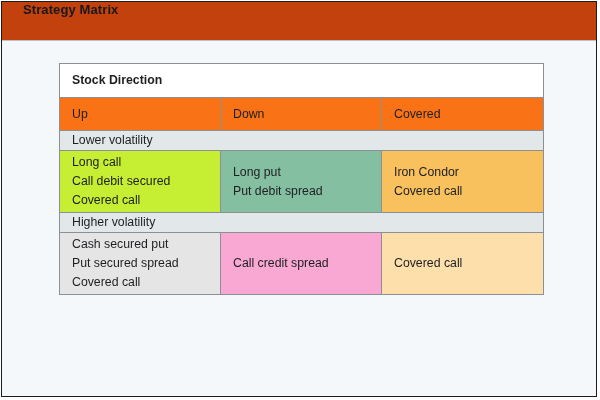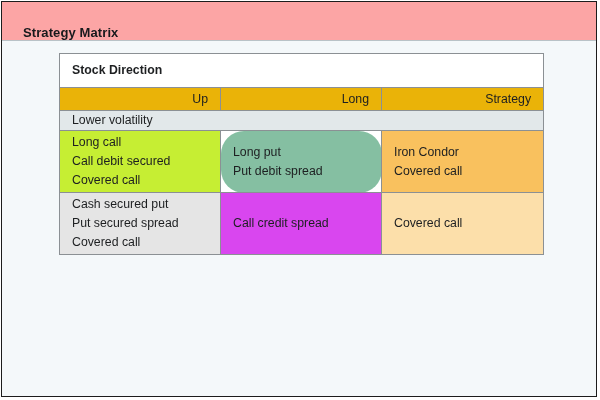--- a/index.html
+++ b/index.html
@@ -24,45 +24,45 @@
     box-sizing: border-box;
     border: 1px solid #1c1c1c;
     background: #f4f8fa;
     display: flex;
     flex-direction: column;
   }
 
   #titlebar {
     height: 39px;
     flex: 0 0 39px;
-    background: #fca5a5;
+    background: #c2410c;
     border-bottom: 1px solid #b9c2c7;
     display: flex;
-    align-items: flex-end;
+    align-items: flex-start;
     box-sizing: border-box;
   }
 
   #page-title {
     font-size: 13px;
     font-weight: bold;
     color: #17191c;
     padding-left: 21px;
     letter-spacing: 0.1px;
   }
 
   #canvas {
     flex: 1 1 auto;
     position: relative;
     background: #f4f8fa;
   }
 
   #matrix {
     position: absolute;
     left: 57px;
-    top: 12px;
+    top: 22px;
     width: 484px;
     border-collapse: collapse;
     table-layout: fixed;
     background: #ffffff;
   }
 
   #matrix td {
     border: 1px solid #8b9094;
     padding: 0 12px;
     font-size: 12.3px;
@@ -77,23 +77,22 @@
   .col-c { width: 162px; }
 
   .row-title td {
     height: 34px;
     font-weight: bold;
     font-size: 12.6px;
     background: #ffffff;
   }
 
   .row-heads td {
-    height: 23px;
-    background: #eab308;
-    text-align: right;
+    height: 33px;
+    background: #f97316;
   }
 
   .row-band td {
     height: 19px;
     background: #e2e8ea;
   }
 
   .row-cells td {
     height: 62px;
     vertical-align: middle;
@@ -101,24 +100,24 @@
 
   .cell-lines {
     display: block;
   }
   .cell-lines span {
     display: block;
     white-space: nowrap;
   }
 
   .c-lime        { background: #c6ee33; }
-  .c-teal        { background: #85bfa2; border-radius: 23px; }
+  .c-teal        { background: #85bfa2; }
   .c-orange      { background: #f9c15e; }
   .c-lime-pale   { background: #e5e5e5; }
-  .c-teal-pale   { background: #d946ef; }
+  .c-teal-pale   { background: #f9a8d4; }
   .c-orange-pale { background: #fcdfaa; }
 </style>
 </head>
 <body>
 
 <div id="frame">
 
   <div id="titlebar">
     <div id="page-title">Strategy Matrix</div>
   </div>
@@ -132,22 +131,22 @@
           <col class="col-c">
       </colgroup>
       <tbody>
 
         <tr class="row-title">
           <td colspan="3">Stock Direction</td>
         </tr>
 
         <tr class="row-heads">
           <td>Up</td>
-          <td>Long</td>
-          <td>Strategy</td>
+          <td>Down</td>
+          <td>Covered</td>
         </tr>
 
         <tr class="row-band">
           <td colspan="3">Lower volatility</td>
         </tr>
 
         <tr class="row-cells">
           <td class="c-lime">
             <span class="cell-lines">
               <span>Long call</span>
@@ -162,20 +161,23 @@
             </span>
           </td>
           <td class="c-orange">
             <span class="cell-lines">
               <span>Iron Condor</span>
               <span>Covered call</span>
             </span>
           </td>
         </tr>
 
+        <tr class="row-band">
+          <td colspan="3">Higher volatility</td>
+        </tr>
 
         <tr class="row-cells">
           <td class="c-lime-pale">
             <span class="cell-lines">
               <span>Cash secured put</span>
               <span>Put secured spread</span>
               <span>Covered call</span>
             </span>
           </td>
           <td class="c-teal-pale">

